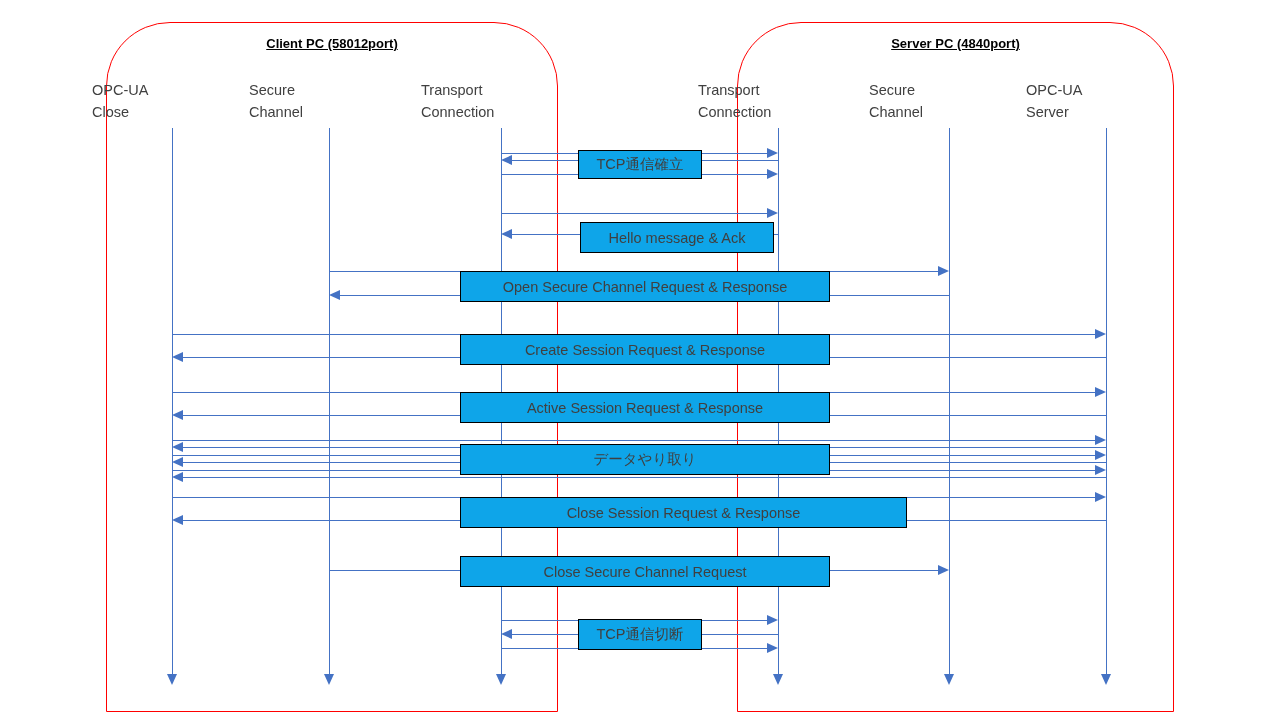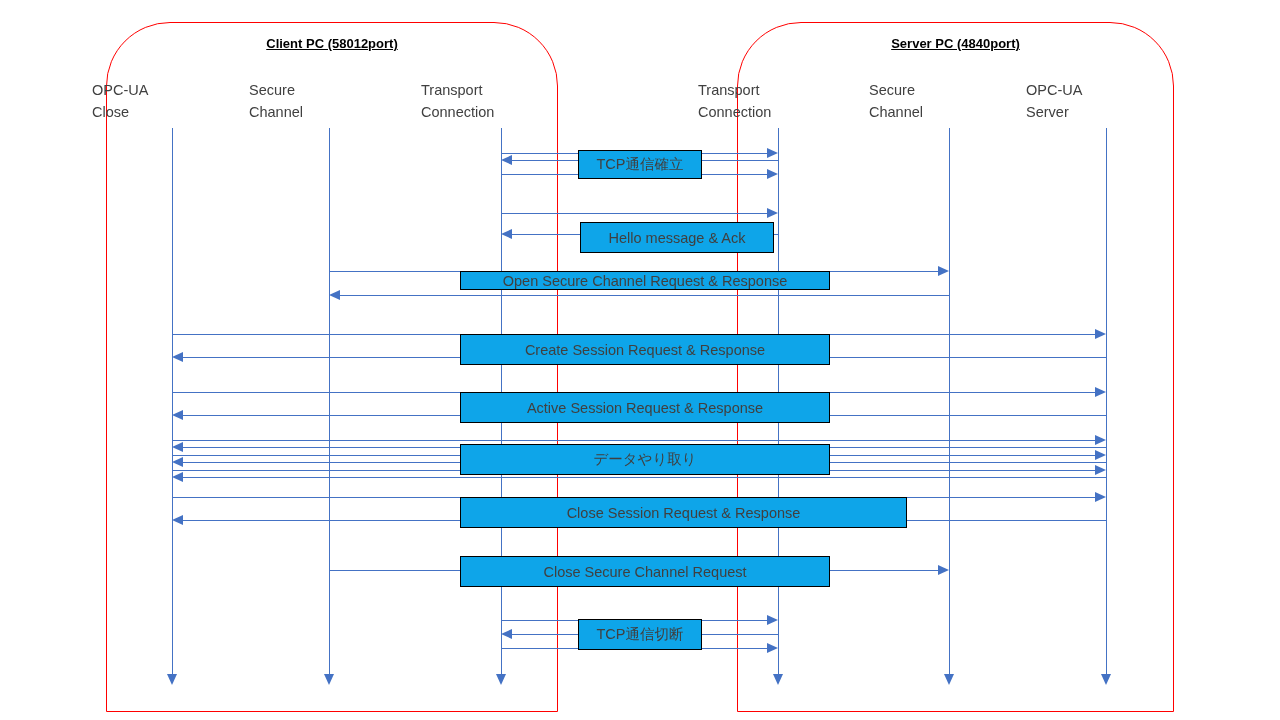--- a/index.html
+++ b/index.html
@@ -163,21 +163,21 @@
   <div class="arrow-l" style="left:501px; top:229px;"></div>
 
   <div class="msgbox" style="left:548px; top:222px; width:194px; height:31px;margin-left:32px;">Hello message &amp; Ack</div>
 
   <div class="hline" style="left:329px; top:271px; width:615px;"></div>
   <div class="arrow-r" style="left:938px; top:266px;"></div>
 
   <div class="hline" style="left:340px; top:295px; width:609px;"></div>
   <div class="arrow-l" style="left:329px; top:290px;"></div>
 
-  <div class="msgbox" style="left:460px; top:271px; width:370px; height:19px;">Open Secure Channel Request &amp; Response</div>
+  <div class="msgbox" style="left:460px; top:271px; width:370px; height:31px;">Open Secure Channel Request &amp; Response</div>
 
   <div class="hline" style="left:172px; top:334px; width:929px;"></div>
   <div class="arrow-r" style="left:1095px; top:329px;"></div>
 
   <div class="hline" style="left:183px; top:357px; width:923px;"></div>
   <div class="arrow-l" style="left:172px; top:352px;"></div>
 
   <div class="msgbox" style="left:460px; top:334px; width:370px; height:31px;">Create Session Request &amp; Response</div>
 
   <div class="hline" style="left:172px; top:392px; width:929px;"></div>

